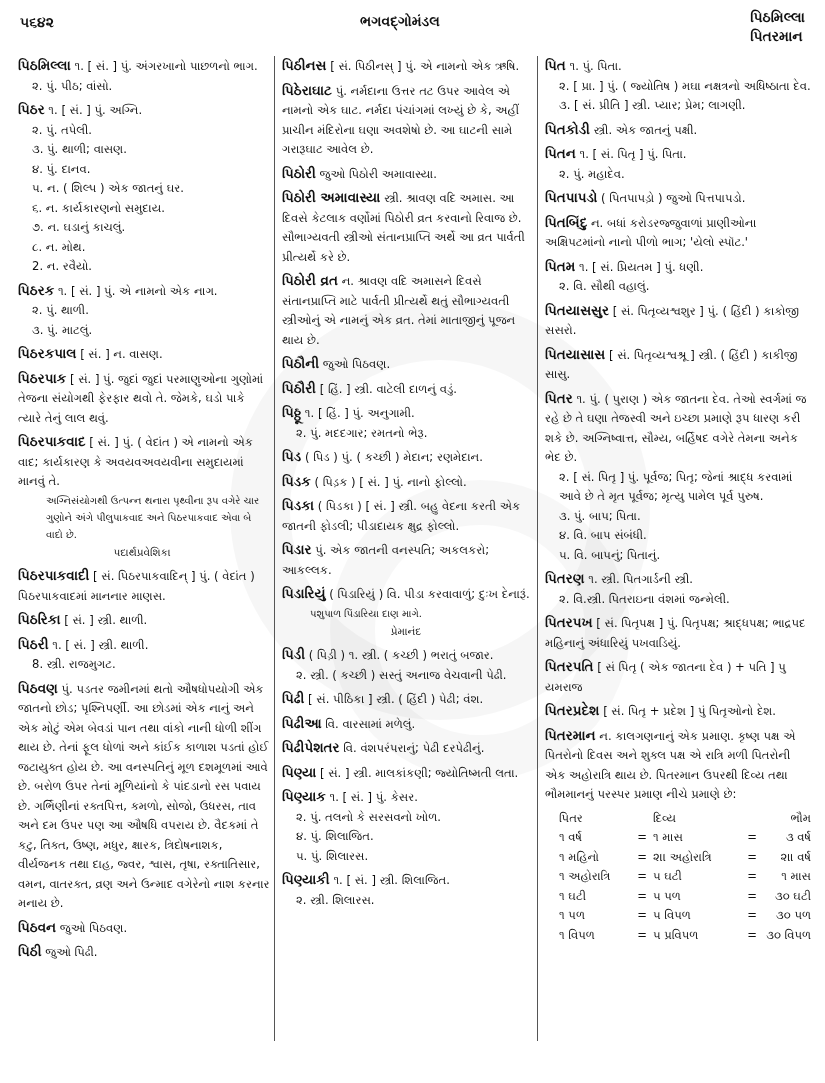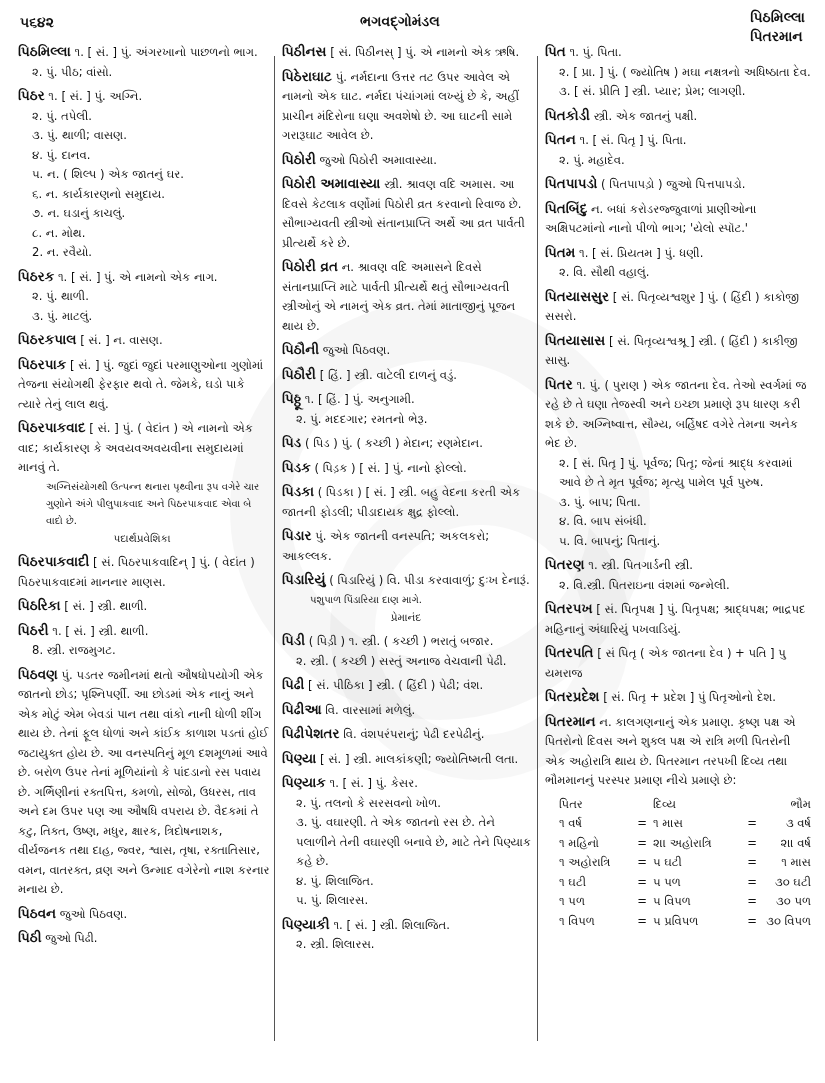--- a/index.html
+++ b/index.html
@@ -17,21 +17,21 @@
     position: absolute; left: 330px; top: 480px; width: 300px; height: 300px;
     border-radius: 50%; border: 45px solid rgba(0,0,0,0.03);
     box-sizing: border-box; pointer-events: none;
   }
   .header { position: absolute; left: 0; top: 0; width: 823px; height: 52px; }
   .page-num { position: absolute; left: 20px; top: 14px; font-size: 14px; font-weight: bold; }
   .running-title { position: absolute; left: 360px; top: 13px; font-size: 14px; font-weight: bold; }
   .guide-words { position: absolute; right: 18px; top: 8px; text-align: left; font-size: 14px; font-weight: bold; line-height: 19px; }
   .guide-words div { display: block; }
 
-  .col { position: absolute; top: 42px; font-size: 11.6px; line-height: 19.5px; }
+  .col { position: absolute; top: 56px; font-size: 11.6px; line-height: 19.5px; }
   .col1 { left: 18px; width: 252px; }
   .col2 { left: 282px; width: 252px; }
   .col3 { left: 545px; width: 266px; }
   .divider { position: absolute; top: 56px; height: 985px; width: 1px; background: #555; }
   .d1 { left: 274px; } .d2 { left: 537px; }
 
   .entry { margin-bottom: 4px; }
   .hw { font-weight: bold; font-size: 13.5px; }
   .sense { padding-left: 14px; }
   .quote { padding-left: 28px; font-size: 10px; line-height: 17px; }
@@ -168,21 +168,20 @@
     </div>
     <div class="entry">
       <div><span class="hw">પિઢીપેશતર</span> <span>વિ. વંશપરંપરાનું; પેઢી દરપેઢીનું.</span></div>
     </div>
     <div class="entry">
       <div><span class="hw">પિણ્યા</span> <span>[ સં. ] સ્ત્રી. માલકાંકણી; જ્યોતિષ્મતી લતા.</span></div>
     </div>
     <div class="entry">
       <div><span class="hw">પિણ્યાક</span> <span>૧. [ સં. ] પું. કેસર.</span></div>
       <div class="sense">૨. પું. તલનો કે સરસવનો ખોળ.</div>
-      <div class="sense">૩. પું. વઘારણી. તે એક જાતનો રસ છે. તેને પલાળીને તેની વઘારણી બનાવે છે, માટે તેને પિણ્યાક કહે છે.</div>
       <div class="sense">૪. પું. શિલાજિત.</div>
       <div class="sense">૫. પું. શિલારસ.</div>
     </div>
     <div class="entry">
       <div><span class="hw">પિણ્યાકી</span> <span>૧. [ સં. ] સ્ત્રી. શિલાજિત.</span></div>
       <div class="sense">૨. સ્ત્રી. શિલારસ.</div>
     </div>
   </div>
 <div class="col col3">
     <div class="entry">
@@ -227,21 +226,21 @@
     <div class="entry">
       <div><span class="hw">પિતરપખ</span> <span>[ સં. પિતૃપક્ષ ] પું. પિતૃપક્ષ; શ્રાદ્ધપક્ષ; ભાદ્રપદ મહિનાનું અંધારિયું પખવાડિયું.</span></div>
     </div>
     <div class="entry">
       <div><span class="hw">પિતરપતિ</span> <span>[ સં પિતૃ ( એક જાતના દેવ ) + પતિ ] પુ યમરાજ</span></div>
     </div>
     <div class="entry">
       <div><span class="hw">પિતરપ્રદેશ</span> <span>[ સં. પિતૃ + પ્રદેશ ] પું પિતૃઓનો દેશ.</span></div>
     </div>
     <div class="entry">
-      <div><span class="hw">પિતરમાન</span> <span>ન. કાલગણનાનું એક પ્રમાણ. કૃષ્ણ પક્ષ એ પિતરોનો દિવસ અને શુક્લ પક્ષ એ રાત્રિ મળી પિતરોની એક અહોરાત્રિ થાય છે. પિતરમાન તરપખી દિવ્ય તથા ભૌમમાનનું પરસ્પર પ્રમાણ નીચે પ્રમાણે છે:</span></div>
+      <div><span class="hw">પિતરમાન</span> <span>ન. કાલગણનાનું એક પ્રમાણ. કૃષ્ણ પક્ષ એ પિતરોનો દિવસ અને શુક્લ પક્ષ એ રાત્રિ મળી પિતરોની એક અહોરાત્રિ થાય છે. પિતરમાન ઉપરથી દિવ્ય તથા ભૌમમાનનું પરસ્પર પ્રમાણ નીચે પ્રમાણે છે:</span></div>
     </div>
     <div class="tbl">
       <div class="tbl-row tbl-head">
         <span class="c1">પિતર</span>
         <span class="ceq"></span>
         <span class="c2">દિવ્ય</span>
         <span class="ceq"></span>
         <span class="c3">ભૌમ</span>
       </div>
       <div class="tbl-row">

